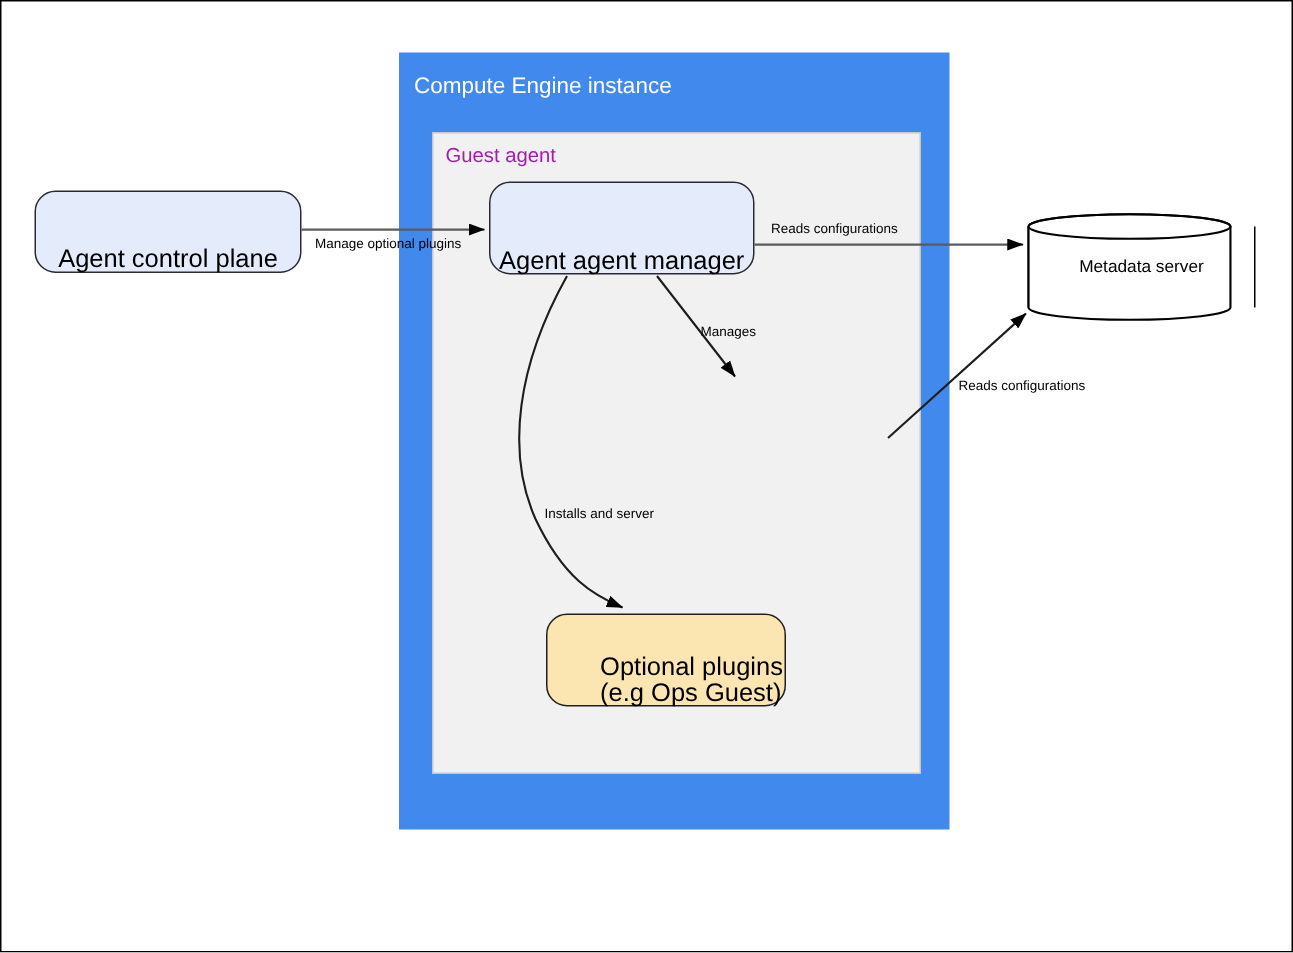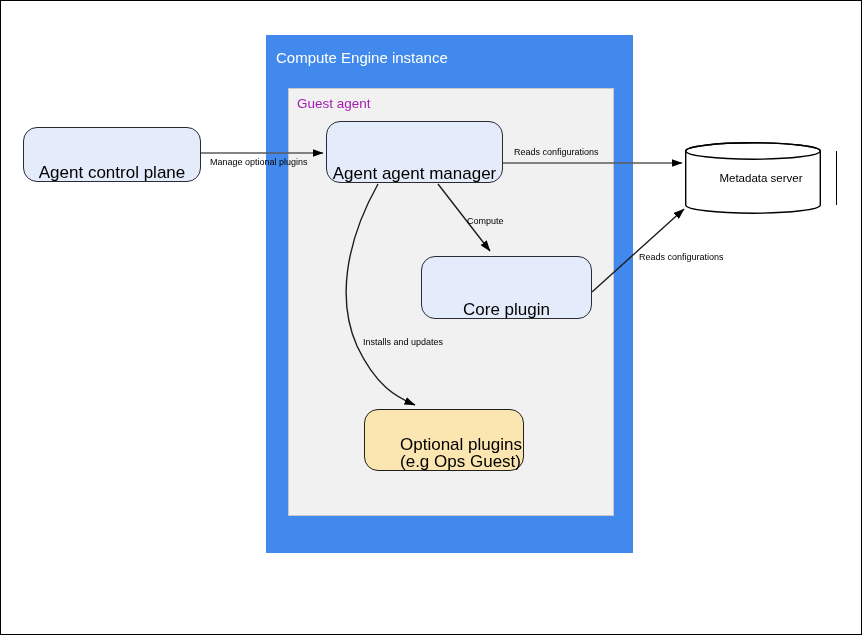--- a/index.html
+++ b/index.html
@@ -135,23 +135,20 @@
   <div class="abs" id="ga-title">Guest agent</div>
 
   <div class="abs node blue" id="n-acp">
     <span>Agent control plane</span>
   </div>
 
   <div class="abs node blue" id="n-gam">
     <span>Agent agent manager</span>
   </div>
 
-  <div class="abs node blue" id="n-core">
-    <span>Core plugin</span>
-  </div>
 
   <div class="abs node yellow" id="n-opt">
     <span class="stack">
       <span>Optional plugins</span><br>
       <span>(e.g  Ops Guest)</span>
     </span>
   </div>
 
   <div class="abs" id="n-meta">
     <div class="cyl-body"></div>
@@ -179,17 +176,17 @@
 
     <line x1="437" y1="183" x2="489" y2="250" stroke="#1d1d1d" stroke-width="1.4" marker-end="url(#ahg)"></line>
 
     <line x1="591" y1="291" x2="683" y2="208" stroke="#1d1d1d" stroke-width="1.4" marker-end="url(#ahg)"></line>
 
     <path d="M377,183 C344,242 336,300 356,345 C375,385 395,396 414,404" fill="none" stroke="#1d1d1d" stroke-width="1.4" marker-end="url(#ahg)"></path>
   </svg>
 
   <div class="abs edge-label" id="lbl-manage">Manage optional plugins</div>
   <div class="abs edge-label" id="lbl-reads1">Reads configurations</div>
-  <div class="abs edge-label" id="lbl-manages">Compute</div>
+  <div class="abs edge-label" id="lbl-manages">Manages</div>
   <div class="abs edge-label" id="lbl-reads2">Reads configurations</div>
-  <div class="abs edge-label" id="lbl-install">Installs and updates</div>
+  <div class="abs edge-label" id="lbl-install">Installs and server</div>
 
 </div>
 
 </body></html>

